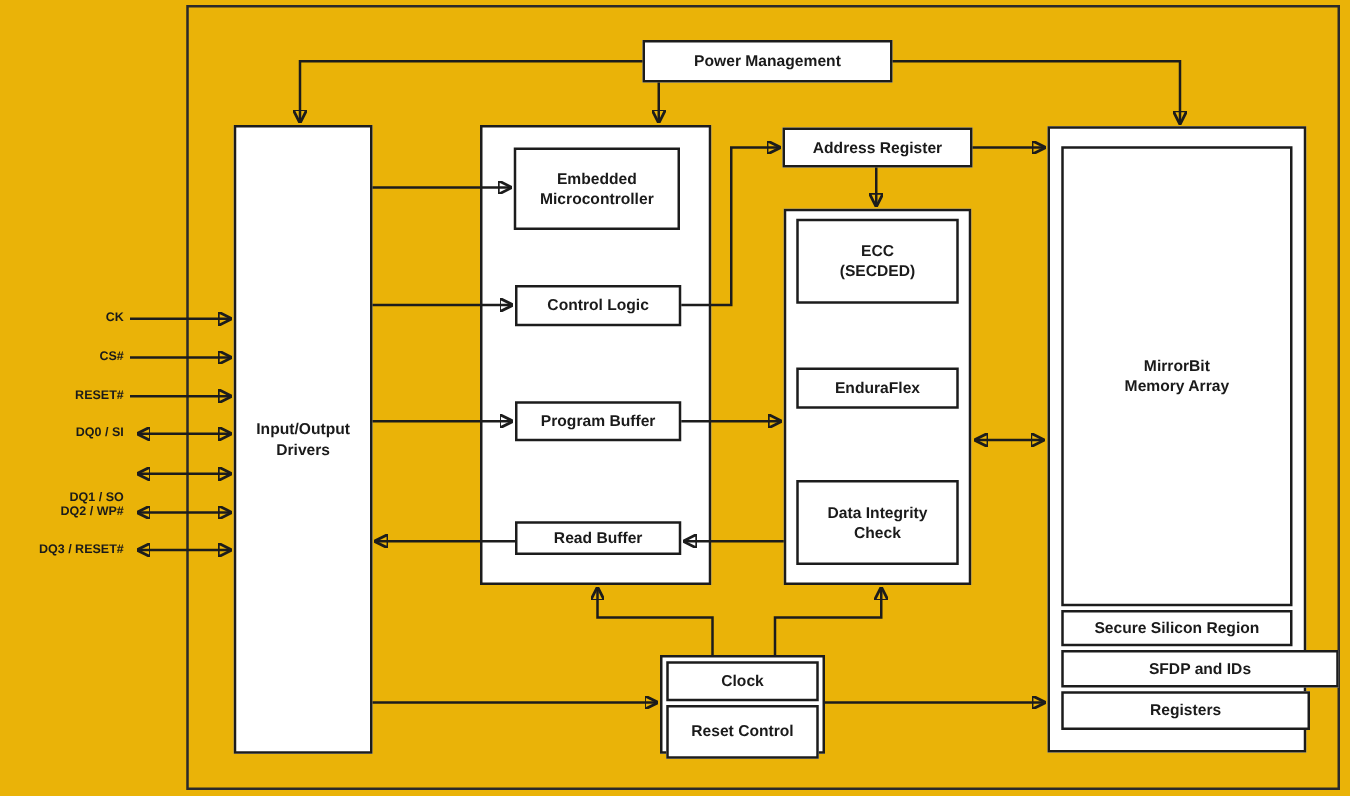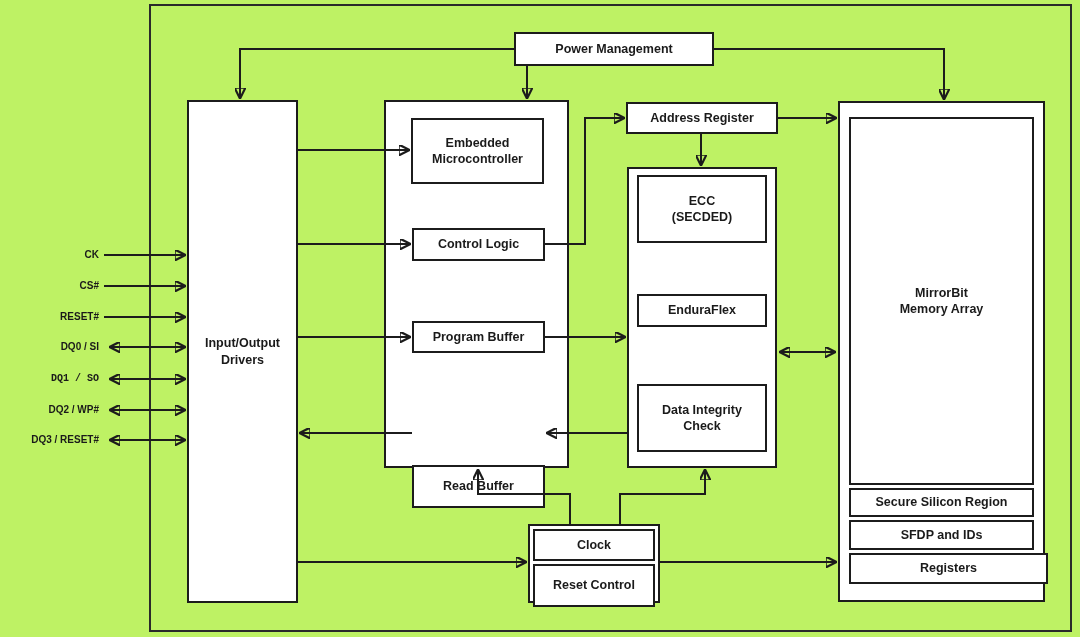--- a/index.html
+++ b/index.html
@@ -5,21 +5,21 @@
   html, body {
     margin: 0;
     padding: 0;
     background: #ffffff;
     font-family: "Liberation Sans", sans-serif;
   }
   #stage {
     position: relative;
     width: 1080px;
     height: 637px;
-    background: #bef264;
+    background: #eab308;
     overflow: hidden;
     color: #1a1a1a;
   }
   .box {
     position: absolute;
     box-sizing: border-box;
     border: 2px solid #1c1c1c;
     background: #ffffff;
     display: flex;
     align-items: center;
@@ -83,44 +83,44 @@
 
   <div class="box" style="left:514px; top:32px; width:200px; height:34px;">Power Management</div>
 
   <div class="box" style="left:187px; top:100px; width:111px; height:503px;">Input/Output
 Drivers</div>
 
   <div class="box" style="left:411px; top:118px; width:133px; height:66px;">Embedded
 Microcontroller</div>
   <div class="box" style="left:412px; top:228px; width:133px; height:33px;">Control Logic</div>
   <div class="box" style="left:412px; top:321px; width:133px; height:32px;">Program Buffer</div>
-  <div class="box" style="left:412px; top:417px; width:133px; height:43px;margin-top:48px;">Read Buffer</div>
+  <div class="box" style="left:412px; top:417px; width:133px; height:27px;">Read Buffer</div>
 
   <div class="box" style="left:626px; top:102px; width:152px; height:32px;">Address Register</div>
 
   <div class="box" style="left:637px; top:175px; width:130px; height:68px;">ECC
 (SECDED)</div>
   <div class="box" style="left:637px; top:294px; width:130px; height:33px;">EnduraFlex</div>
   <div class="box" style="left:637px; top:384px; width:130px; height:68px;">Data Integrity
 Check</div>
 
   <div class="box" style="left:849px; top:117px; width:185px; height:368px;">MirrorBit
 Memory Array</div>
   <div class="box" style="left:849px; top:488px; width:185px; height:29px;">Secure Silicon Region</div>
-  <div class="box" style="left:849px; top:520px; width:185px; height:30px;">SFDP and IDs</div>
+  <div class="box" style="left:849px; top:520px; width:222px; height:30px;">SFDP and IDs</div>
   <div class="box" style="left:849px; top:553px; width:199px; height:31px;">Registers</div>
 
   <div class="box" style="left:533px; top:529px; width:122px; height:32px;">Clock</div>
   <div class="box" style="left:533px; top:564px; width:122px; height:43px;">Reset Control</div>
 
   <div class="sig-label" style="top:247px;">CK</div>
   <div class="sig-label" style="top:278px;">CS#</div>
   <div class="sig-label" style="top:309px;">RESET#</div>
   <div class="sig-label" style="top:339px;">DQ0 / SI</div>
-  <div class="sig-label" style="top:371px;font-family:Liberation Mono, monospace;">DQ1 / SO</div>
+  <div class="sig-label" style="top:391px;">DQ1 / SO</div>
   <div class="sig-label" style="top:402px;">DQ2 / WP#</div>
   <div class="sig-label" style="top:432px;">DQ3 / RESET#</div>
 
   <svg id="wires" viewBox="0 0 1080 637" xmlns="http://www.w3.org/2000/svg">
     <defs>
       <marker id="ah" viewBox="0 0 10 10" refX="8.5" refY="5" markerWidth="5.5" markerHeight="5.5" orient="auto-start-reverse">
         <path d="M 0 0 L 10 5 L 0 10 z" fill="#1c1c1c" stroke="none"></path>
       </marker>
     </defs>
 

